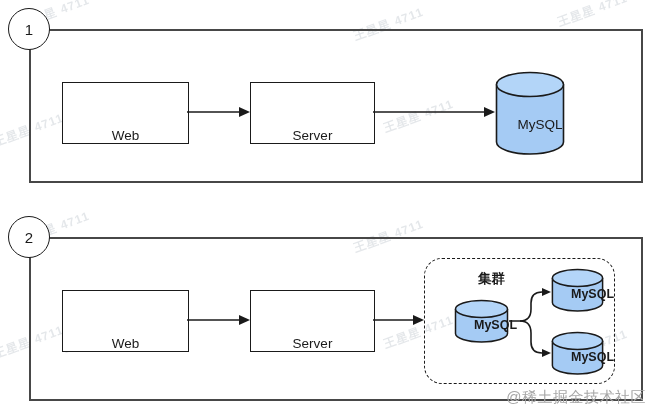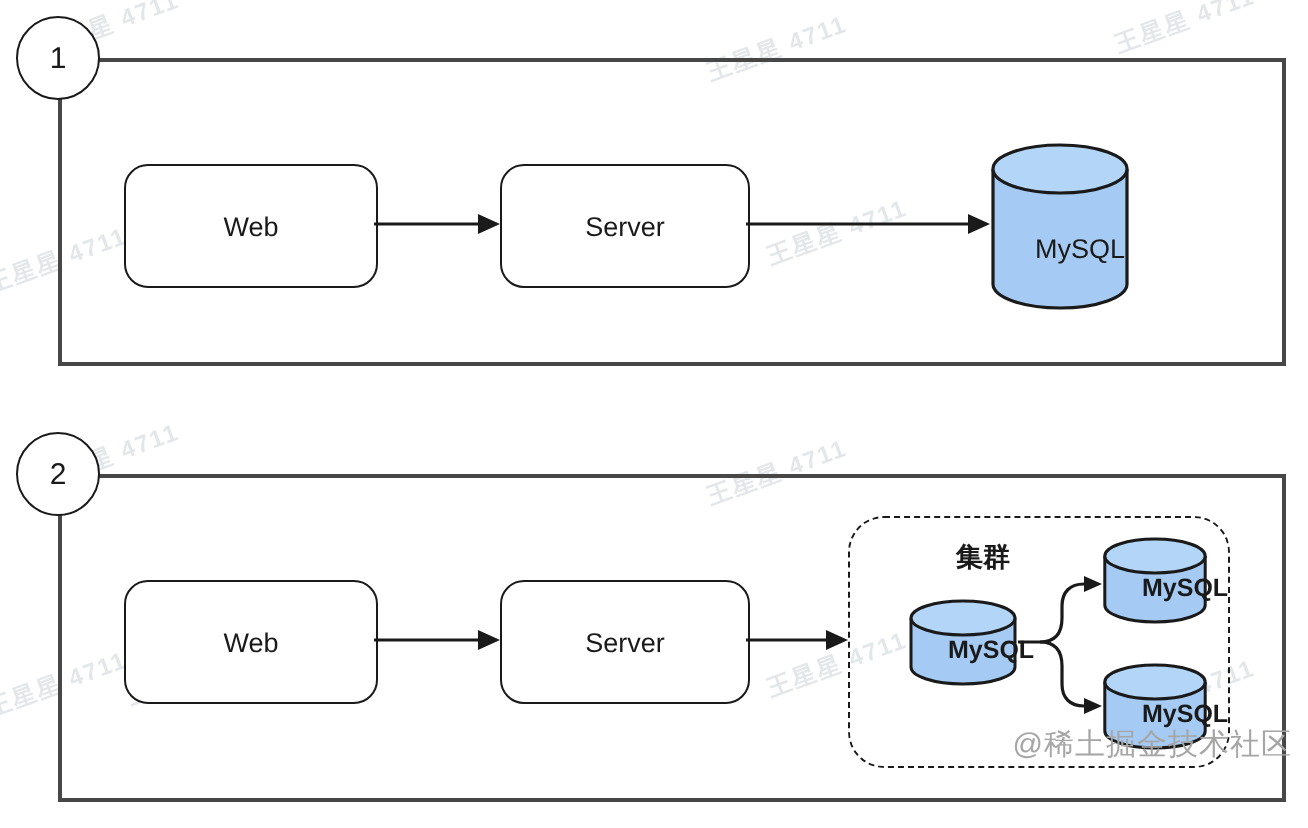--- a/index.html
+++ b/index.html
@@ -46,22 +46,22 @@
     z-index: 5;
   }
   .badge1 { left: 8px; top: 8px; }
   .badge2 { left: 8px; top: 216px; }
 
   
   .node-box {
     position: absolute;
     background: #ffffff;
     border: 1.6px solid #1a1a1a;
-    border-radius: 12px;
-    display: flex; align-items: center; justify-content: center;
+    border-radius: 0;
+    display: flex; align-items: flex-end; justify-content: center;
     font-size: 13.5px;
   }
   .s1-web    { left: 62px;  top: 82px;  width: 125px; height: 60px; }
   .s1-server { left: 250px; top: 82px;  width: 123px; height: 60px; }
   .s2-web    { left: 62px;  top: 290px; width: 125px; height: 60px; }
   .s2-server { left: 250px; top: 290px; width: 123px; height: 60px; }
 
   
   .cyl { position: absolute; }
   .cyl svg { display: block; }
@@ -96,21 +96,21 @@
   .arrows {
     position: absolute; left: 0; top: 0;
     width: 654px; height: 414px;
     pointer-events: none;
     z-index: 4;
   }
 
   
   .credit {
     position: absolute;
-    right: 8px; top: 363px;
+    right: 8px; top: 388px;
     font-size: 15px;
     color: #a6a6a6;
     letter-spacing: 0.5px;
     z-index: 6;
   }
 </style>
 </head>
 <body>
 
 <div class="canvas">

